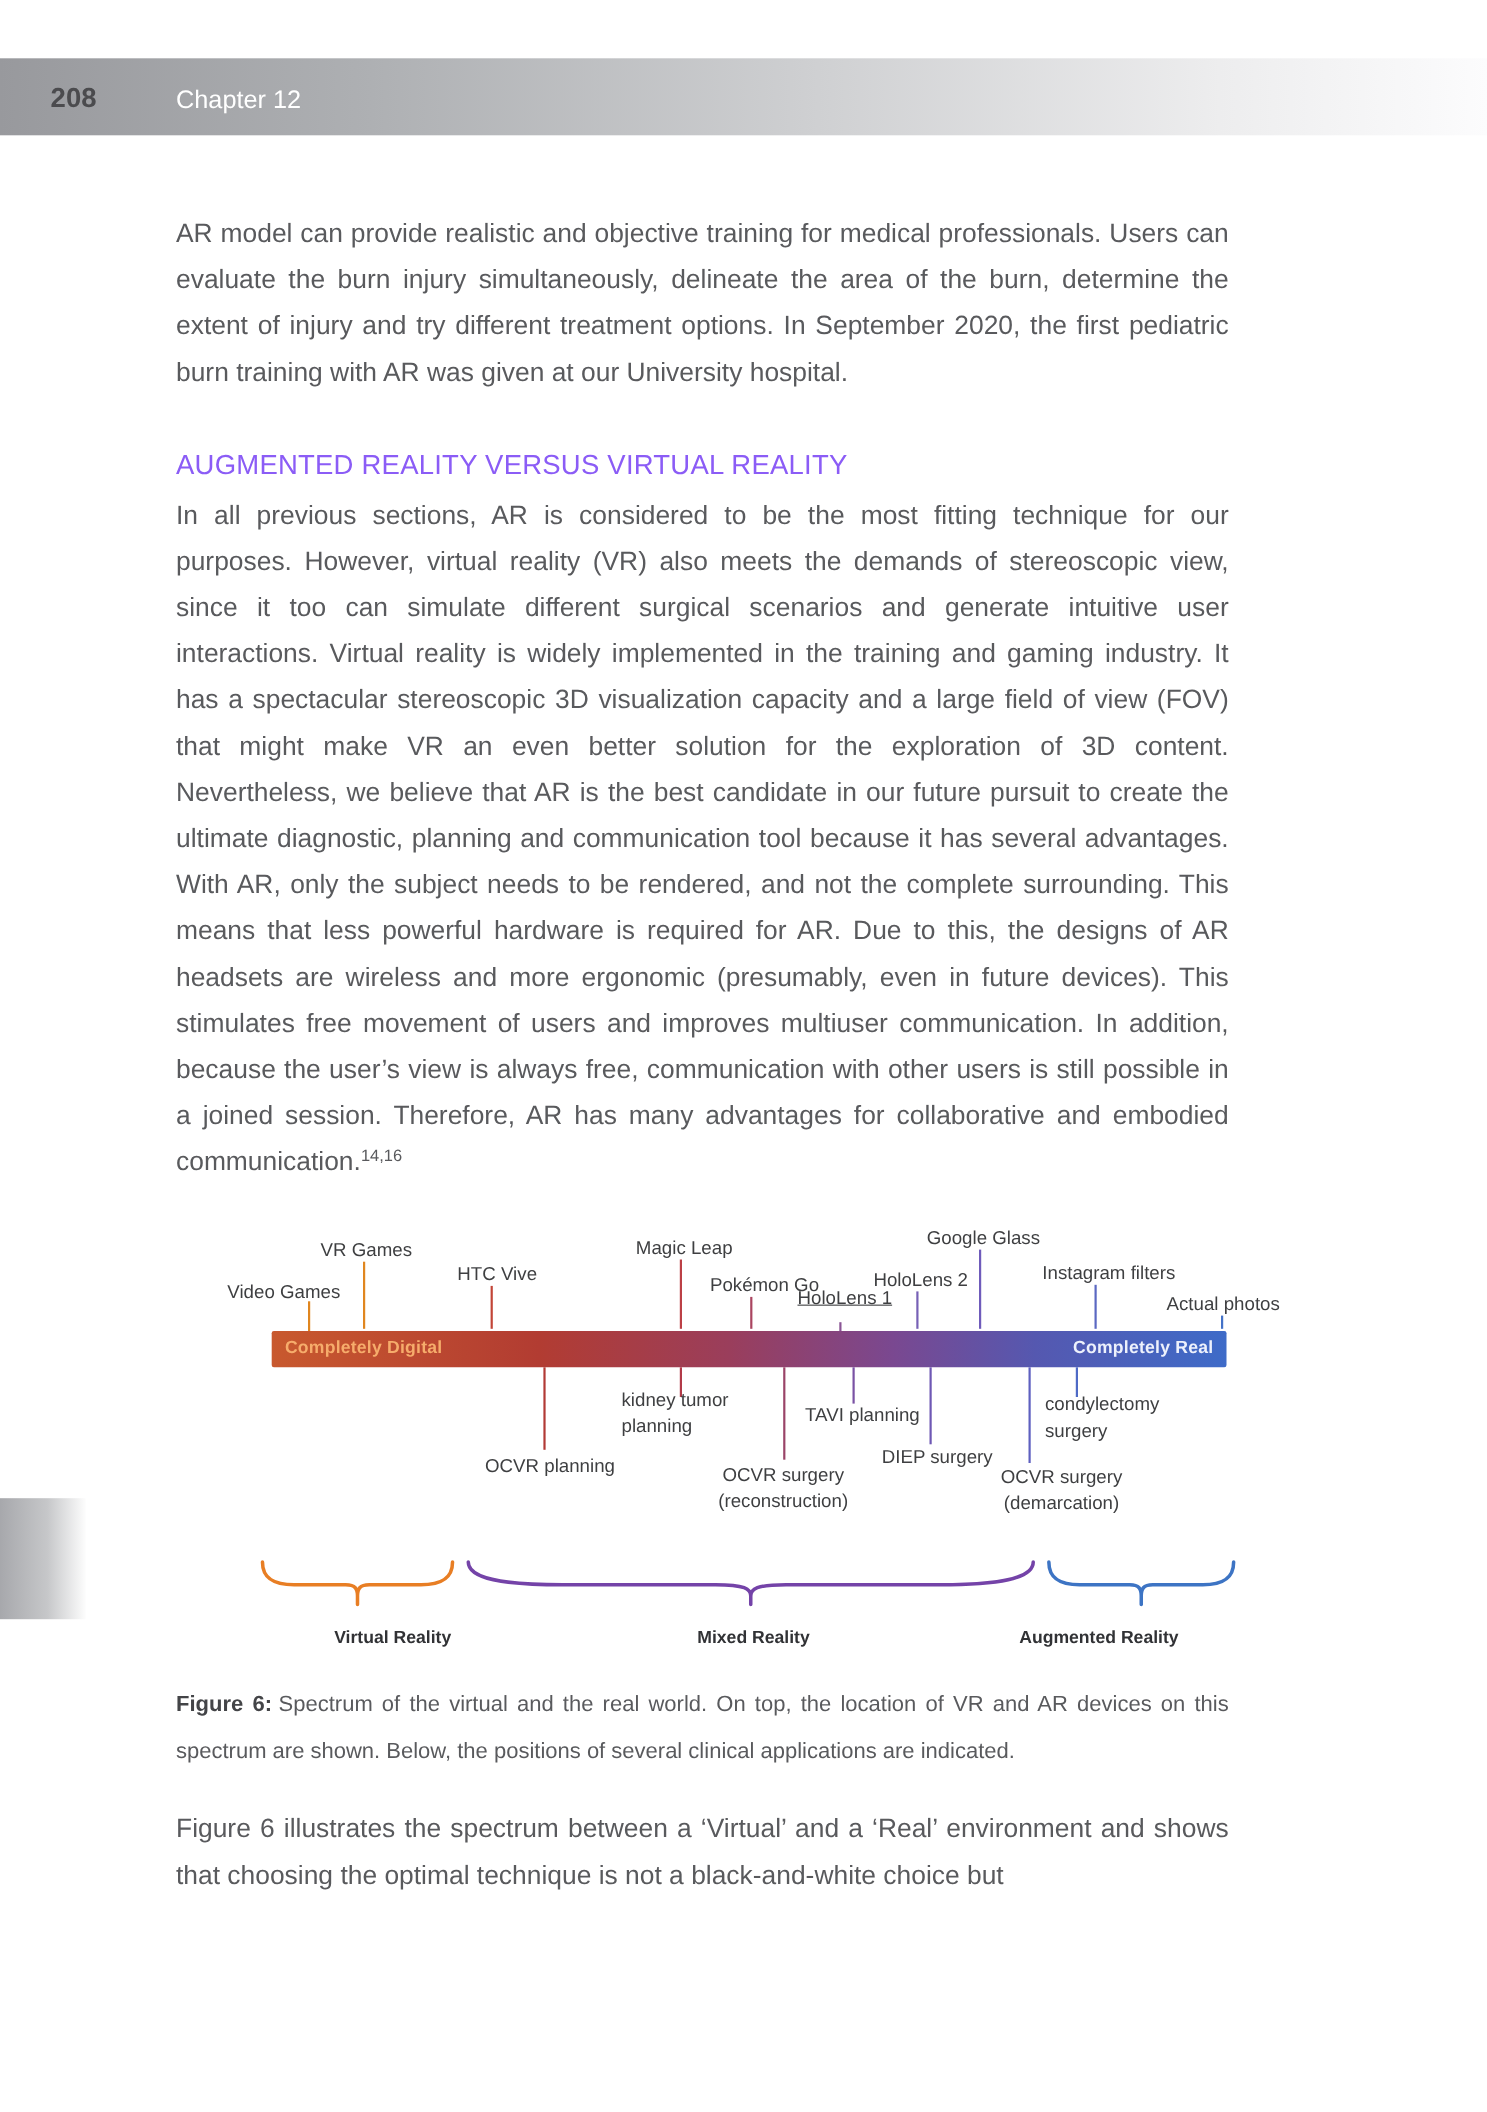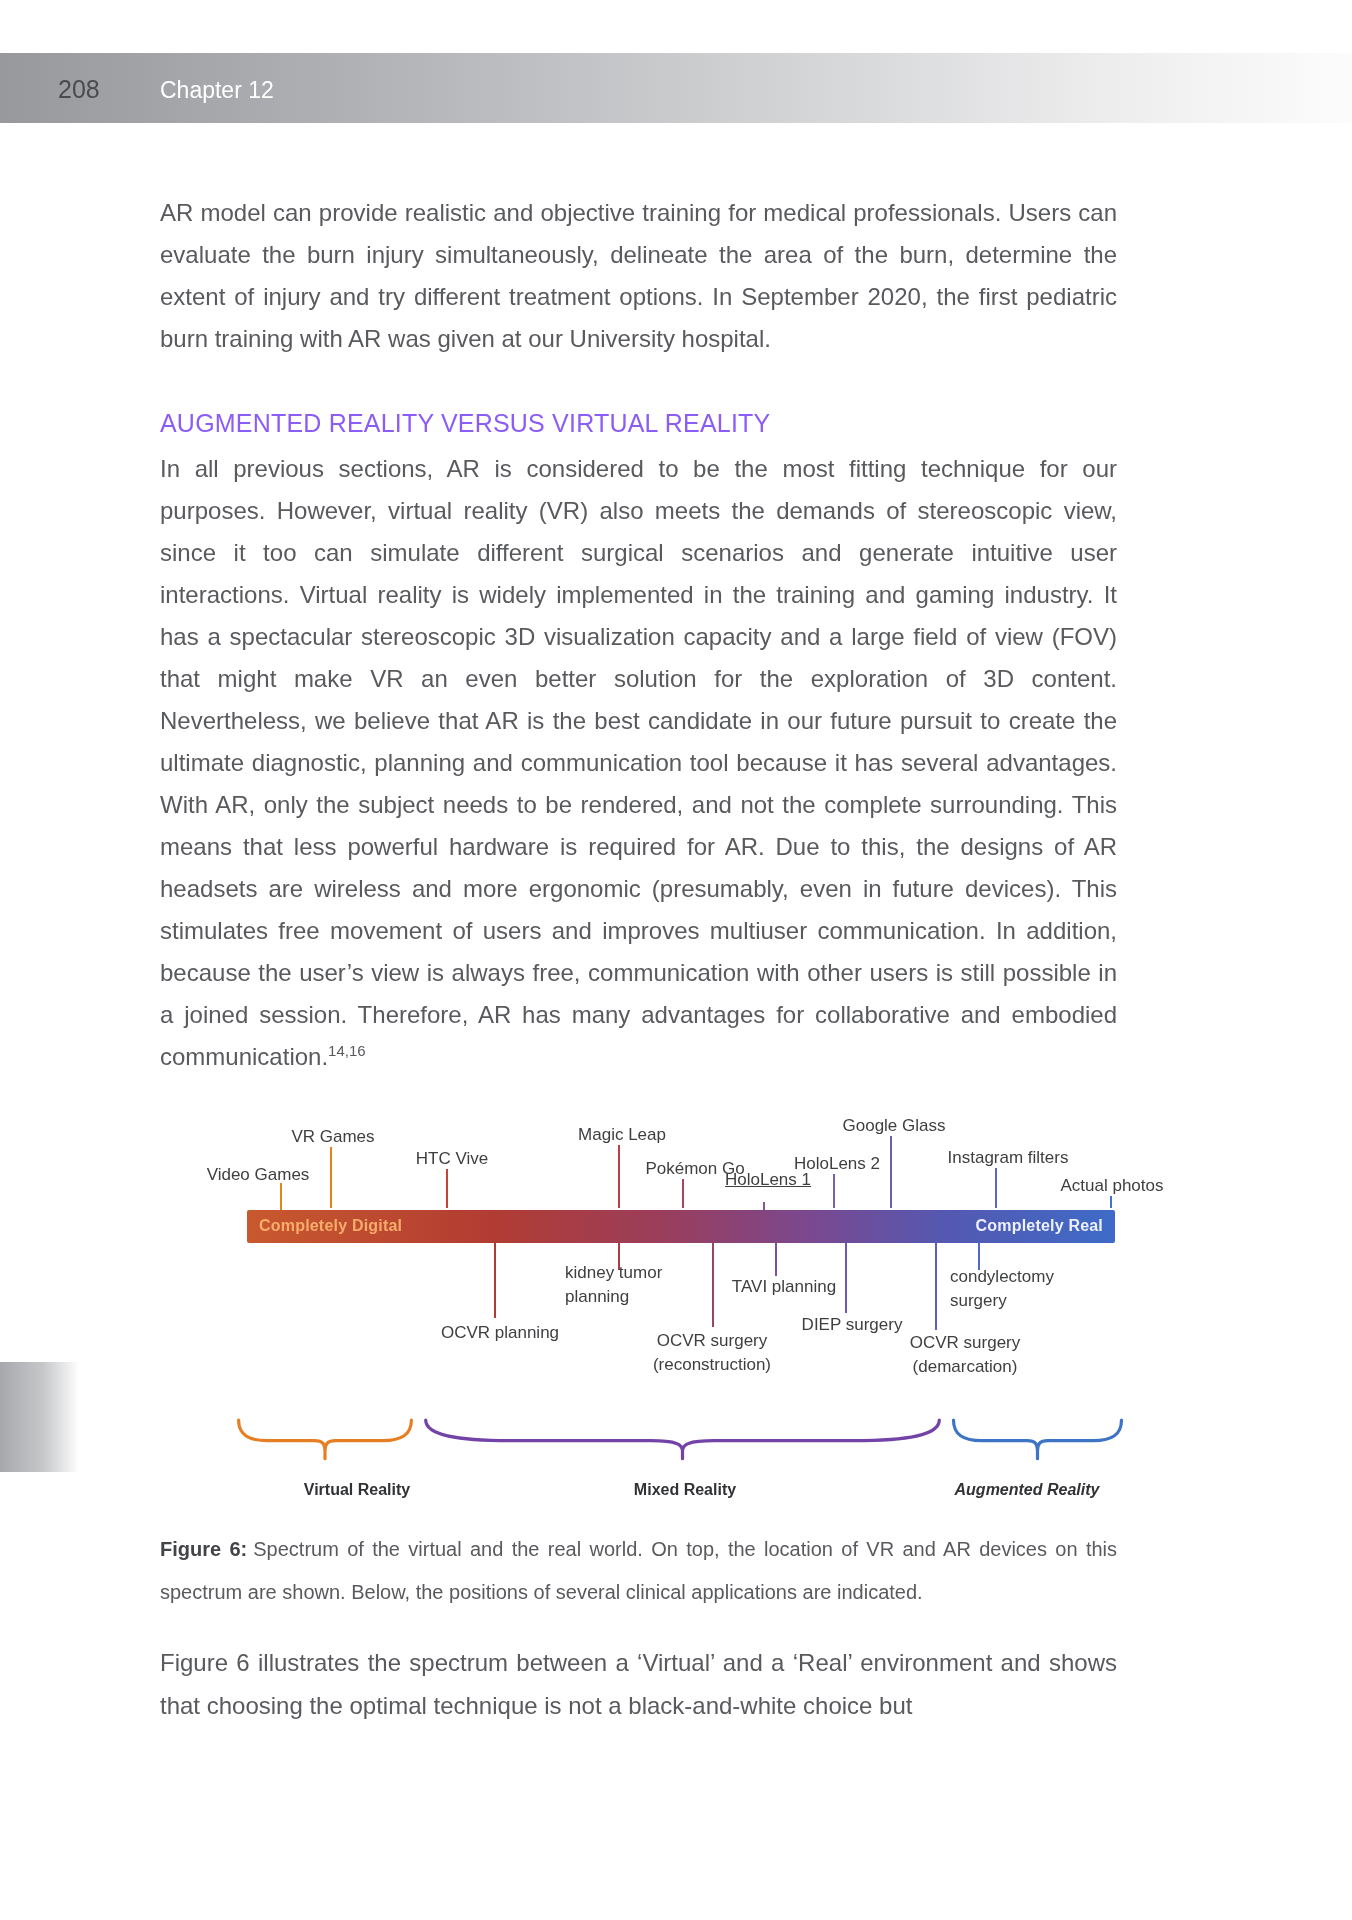--- a/index.html
+++ b/index.html
@@ -6,21 +6,21 @@
   .page{
     position:relative; width:1352px; height:1920px; background:#ffffff;
     font-family:"Liberation Sans","DejaVu Sans",sans-serif; overflow:hidden;
   }
   
   .chapter-bar{
     position:absolute; left:0; top:53px; width:1352px; height:70px;
     background:linear-gradient(90deg,#98999d 0%,#aeb0b3 25%,#cfd0d2 55%,#ededee 82%,#fcfcfd 100%);
   }
   .page-num{
-    position:absolute; left:58px; top:22px; font-size:25px; font-weight:normal; color:#4b4b4e;
+    position:absolute; left:46px; top:22px; font-size:25px; font-weight:bold; color:#4b4b4e;
   }
   .chapter{
     position:absolute; left:160px; top:24px; font-size:23px; color:#ffffff;
   }
   
   .body-text{
     position:absolute; left:160px; width:957px; margin:0;
     font-size:24px; line-height:42px; color:#595a5d; text-align:justify;
   }
   .intro{top:192px;}
@@ -144,21 +144,21 @@
     </svg>
     <svg class="brace" style="left:255px; width:535px;" viewBox="0 0 100 31" preserveAspectRatio="none">
       <path d="M2,0 C2,12 8,16 18,16 L44,16 C49,16 50,19 50,24 L50,30 M98,0 C98,12 92,16 82,16 L56,16 C51,16 50,19 50,24" style="stroke:#7443A8"></path>
     </svg>
     <svg class="brace" style="left:790px; width:175px;" viewBox="0 0 100 31" preserveAspectRatio="none">
       <path d="M2,0 C2,12 8,16 18,16 L44,16 C49,16 50,19 50,24 L50,30 M98,0 C98,12 92,16 82,16 L56,16 C51,16 50,19 50,24" style="stroke:#3D74C4"></path>
     </svg>
 
     <div class="zone-label" style="left:168px;margin-left:29px;">Virtual Reality</div>
     <div class="zone-label" style="left:525px;">Mixed Reality</div>
-    <div class="zone-label" style="left:867px;font-style:italic;">Augmented Reality</div>
+    <div class="zone-label" style="left:839px;">Augmented Reality</div>
   </div>
 
   <p class="caption"><b>Figure 6:</b><span>Spectrum of the virtual and the real world. On top, the location of VR and AR devices on this spectrum are shown. Below, the positions of several clinical applications are indicated.</span></p>
 
   <p class="body-text closing">Figure 6 illustrates the spectrum between a ‘Virtual’ and a ‘Real’ environment and shows that choosing the optimal technique is not a black-and-white choice but</p>
 
   <div class="side-tab"></div>
 </div>
 
 </body></html>

